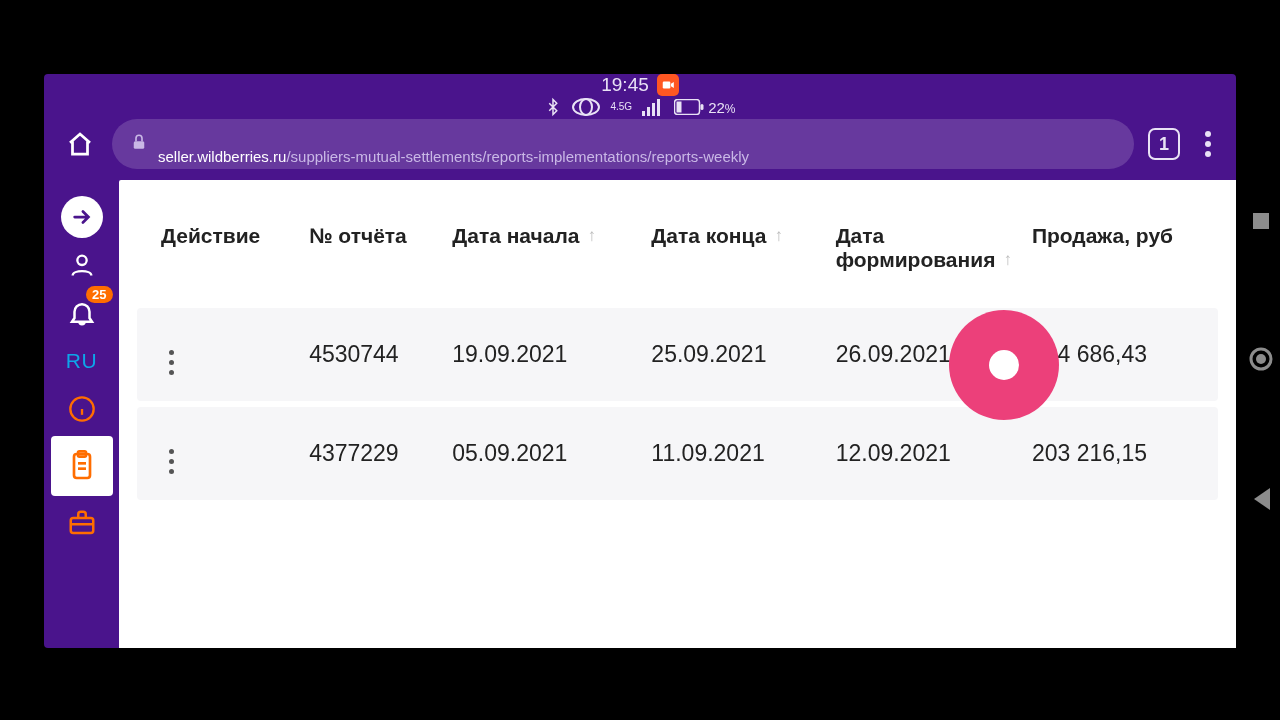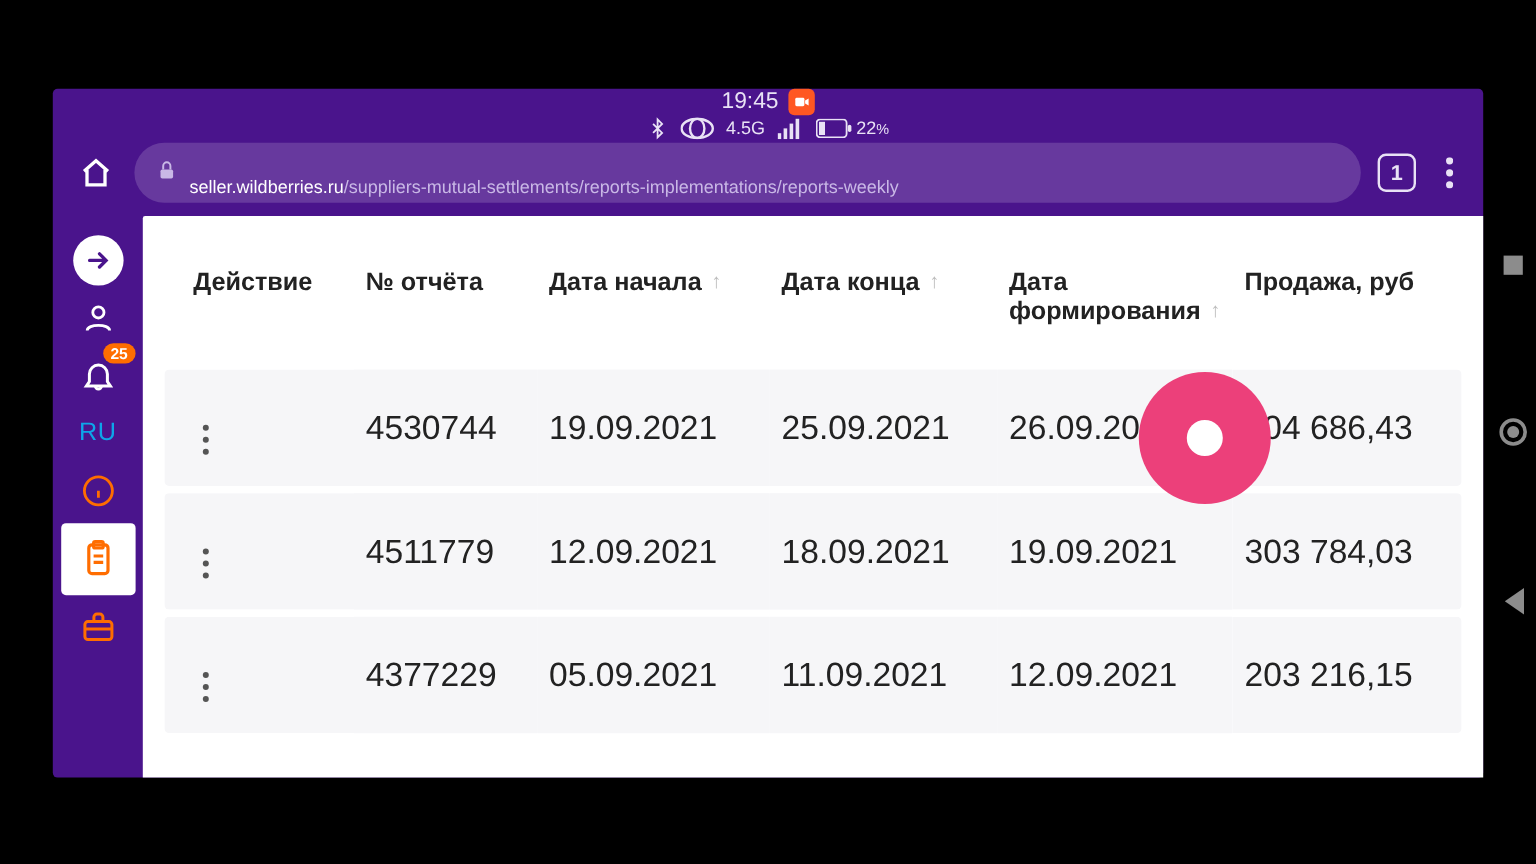--- a/index.html
+++ b/index.html
@@ -82,21 +82,21 @@
 
   table { width: 100%; border-collapse: separate; border-spacing: 0 6px; }
   thead th {
     text-align: left; font-weight: 600; font-size: 21px; color: #222;
     padding: 14px 10px 30px 10px; vertical-align: top;
   }
   thead th:first-child { padding-left: 24px; }
   .sort-arrow { color: #bdbdbd; font-size: 17px; margin-left: 8px; vertical-align: 2px; }
   tbody tr { background: #f6f6f8; }
   tbody td {
-    font-size: 28px; color: #222; padding: 26px 10px;
+    font-size: 23px; color: #222; padding: 26px 10px;
   }
   tbody td:first-child { padding-left: 32px; border-radius: 4px 0 0 4px; }
   tbody td:last-child { border-radius: 0 4px 4px 0; white-space: nowrap; }
 
   .dots { display: inline-flex; flex-direction: column; gap: 5px; }
   .dots span { width: 5px; height: 5px; border-radius: 50%; background: #555; }
 
   .touch-cursor {
     position: absolute; width: 110px; height: 110px; border-radius: 50%;
     background: #ec407a; display: flex; align-items: center; justify-content: center;
@@ -132,21 +132,21 @@
         <svg width="18" height="22" viewBox="0 0 24 24" fill="none" stroke="#e9e2f5" stroke-width="2">
             <path d="M7 7 L17 17 L12 22 V2 L17 7 L7 17"></path>
           </svg>
       </span>
       <span>
         <svg width="28" height="18" viewBox="0 0 28 18">
             <ellipse cx="14" cy="9" rx="13" ry="8" fill="none" stroke="#e9e2f5" stroke-width="2"></ellipse>
             <ellipse cx="14" cy="9" rx="6" ry="8" fill="none" stroke="#e9e2f5" stroke-width="2"></ellipse>
           </svg>
       </span>
-      <span style="font-size:15px; line-height:1;">4.5G</span>
+      <span style="font-size:10px; line-height:1;">4.5G</span>
       <span>
         <svg width="22" height="18" viewBox="0 0 22 18">
             <rect x="0" y="13" width="3" height="5" fill="#e9e2f5"></rect>
             <rect x="5" y="9" width="3" height="9" fill="#e9e2f5"></rect>
             <rect x="10" y="5" width="3" height="13" fill="#e9e2f5"></rect>
             <rect x="15" y="1" width="3" height="17" fill="#e9e2f5"></rect>
           </svg>
       </span>
       <span style="display:flex;align-items:center;gap:4px;">
         <svg width="30" height="16" viewBox="0 0 30 16">
@@ -257,32 +257,20 @@
               <td>25.09.2021</td>
               <td>26.09.2021</td>
               <td>304 686,43</td>
             </tr>
             <tr>
               <td><span class="dots">
                   <span></span>
                   <span></span>
                   <span></span>
                 </span></td>
-              <td>4511779</td>
-              <td>12.09.2021</td>
-              <td>18.09.2021</td>
-              <td>19.09.2021</td>
-              <td>303 784,03</td>
-            </tr>
-            <tr>
-              <td><span class="dots">
-                  <span></span>
-                  <span></span>
-                  <span></span>
-                </span></td>
               <td>4377229</td>
               <td>05.09.2021</td>
               <td>11.09.2021</td>
               <td>12.09.2021</td>
               <td>203 216,15</td>
             </tr>
           </tbody>
       </table>
 
       <div class="touch-cursor" style="left:830px; top:130px;"></div>

